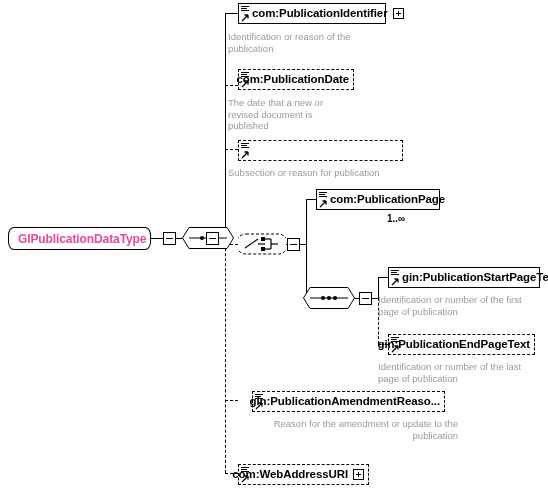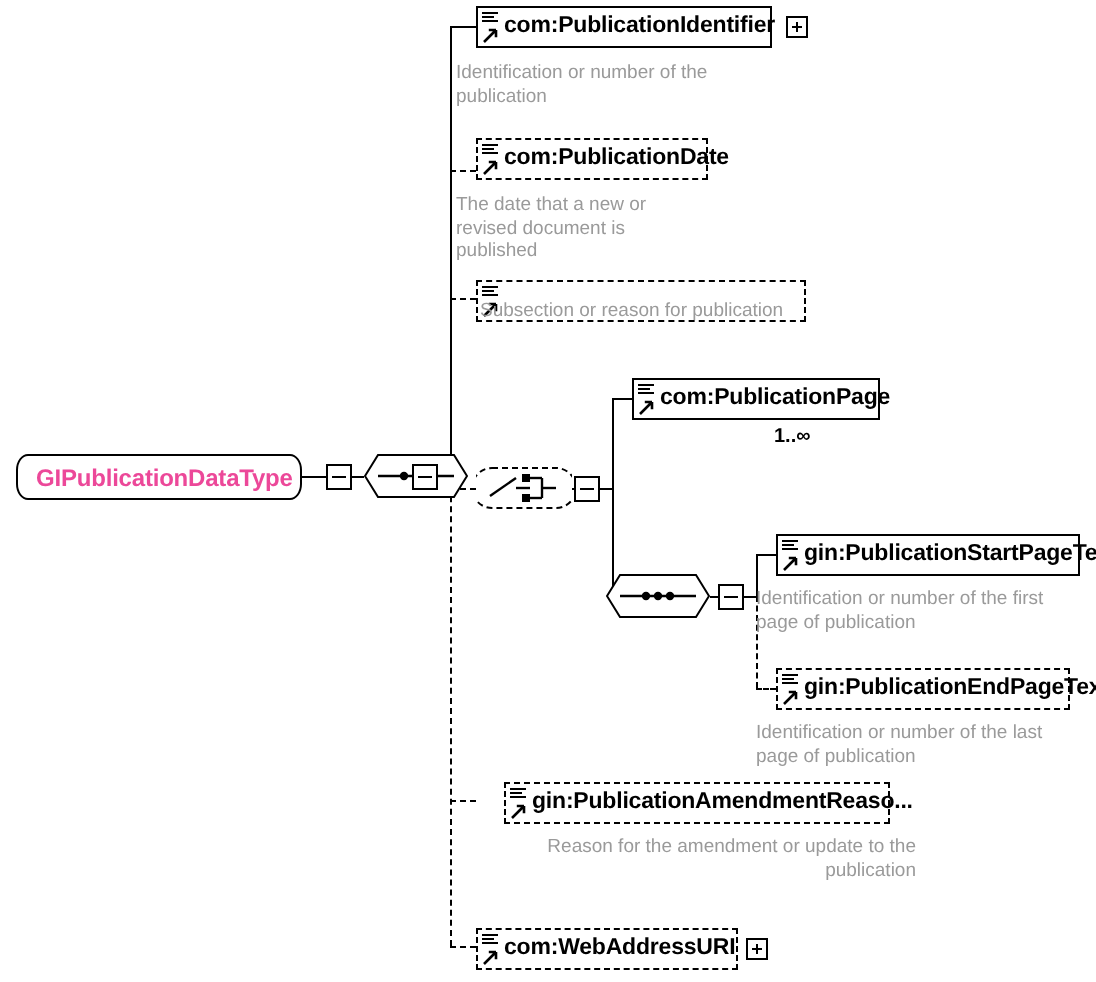--- a/index.html
+++ b/index.html
@@ -20,21 +20,21 @@
 
   
   .node{position:absolute;box-sizing:border-box;}
   .nbox{
     position:relative;box-sizing:border-box;
     background:#ffffff;border:1px solid #000;
     height:21px;display:flex;align-items:center;
     padding:0 4px 0 13px;
     white-space:nowrap;
   }
-  .nbox.opt{border:1px dashed #000;}
+  .nbox.opt{border:1px dashed #000;justify-content:flex-end;}
   .nbox .shadow{
     position:absolute;left:3px;top:100%;width:100%;height:3px;
     background:#c6c6c6;z-index:-1;
   }
   .nbox .shadow-r{
     position:absolute;left:100%;top:3px;width:3px;height:100%;
     background:#c6c6c6;z-index:-1;
   }
   .nlabel{
     font-size:11.5px;font-weight:bold;color:#000;
@@ -177,21 +177,21 @@
         </span>
       <span class="aicon">
         <svg width="8" height="8" viewBox="0 0 8 8">
             <path d="M1 7 L7 1 M7 1 L3.4 1 M7 1 L7 4.6" stroke="#000" stroke-width="1.3" fill="none"></path>
           </svg>
       </span>
       <span class="nlabel">com:PublicationIdentifier</span>
       <span class="plus"></span>
     </div>
   </div>
-  <div class="anno" style="left:228px;top:31px;width:180px;">Identification or number of the
+  <div class="anno" style="left:228px;top:31px;width:180px;">Identification or reason of the
 publication</div>
 
   <div class="node" style="left:238px;top:69px;">
     <div class="nbox opt" style="width:116px;">
       <span class="shadow"></span>
         <span class="shadow-r"></span>
       <span class="eicon">
           <i></i>
           <i></i>
           <i></i>
@@ -217,21 +217,21 @@
           <i></i>
           <i></i>
         </span>
       <span class="aicon">
         <svg width="8" height="8" viewBox="0 0 8 8">
             <path d="M1 7 L7 1 M7 1 L3.4 1 M7 1 L7 4.6" stroke="#000" stroke-width="1.3" fill="none"></path>
           </svg>
       </span>
     </div>
   </div>
-  <div class="anno" style="left:228px;top:150px;width:220px;margin-left:12px;">Subsection or reason for publication</div>
+  <div class="anno" style="left:228px;top:167px;width:220px;">Subsection or reason for publication</div>
 
   <div class="comp choice" style="left:238px;top:233px;">
     <span class="sh"></span>
     <svg width="48" height="22" viewBox="0 0 48 22">
       <path d="M8,1 L40,1 A10,10 0 0 1 40,21 L8,21 A10,10 0 0 1 8,1 Z" fill="#ffffff" stroke="#000000" stroke-width="1" stroke-dasharray="3,2"></path>
       <line x1="7" y1="15" x2="20" y2="6" stroke="#000000" stroke-width="1.2"></line>
       <line x1="20" y1="11" x2="27" y2="11" stroke="#000000" stroke-width="1.2"></line>
       <rect x="23" y="4" width="4" height="4" fill="#000000"></rect>
       <rect x="23" y="14" width="4" height="4" fill="#000000"></rect>
       <line x1="27" y1="6" x2="33" y2="6" stroke="#000000" stroke-width="1.2"></line>

